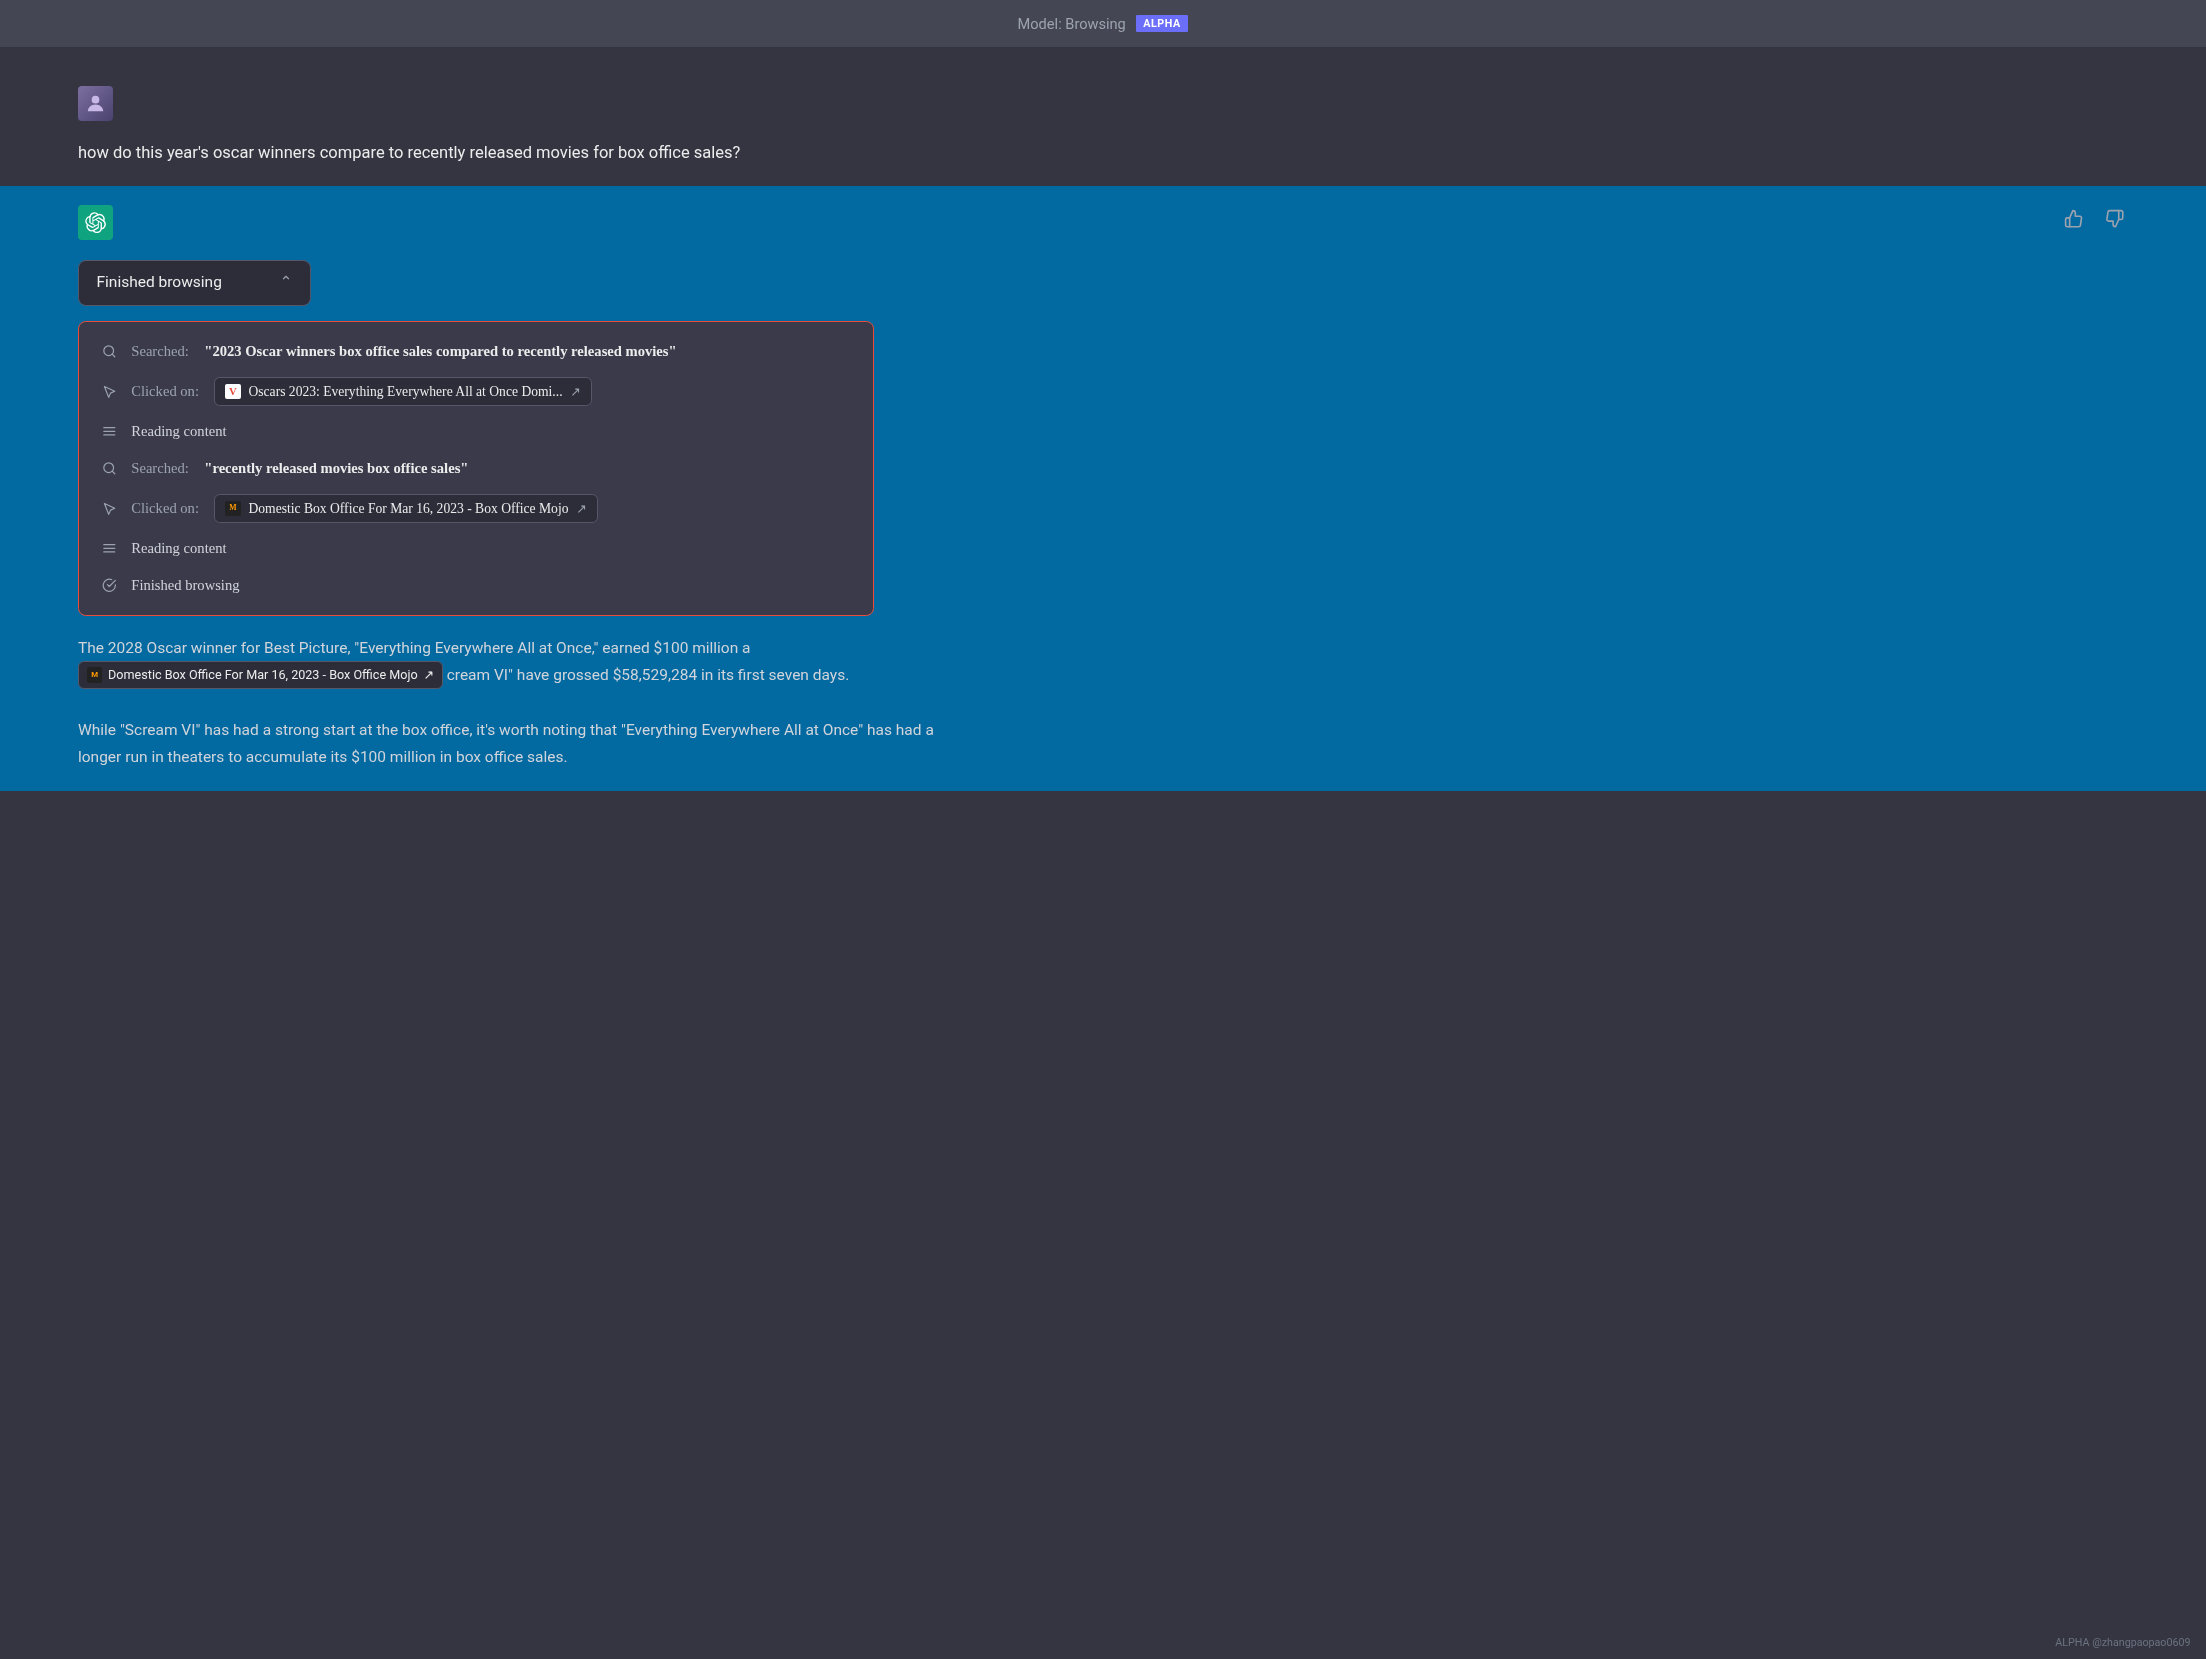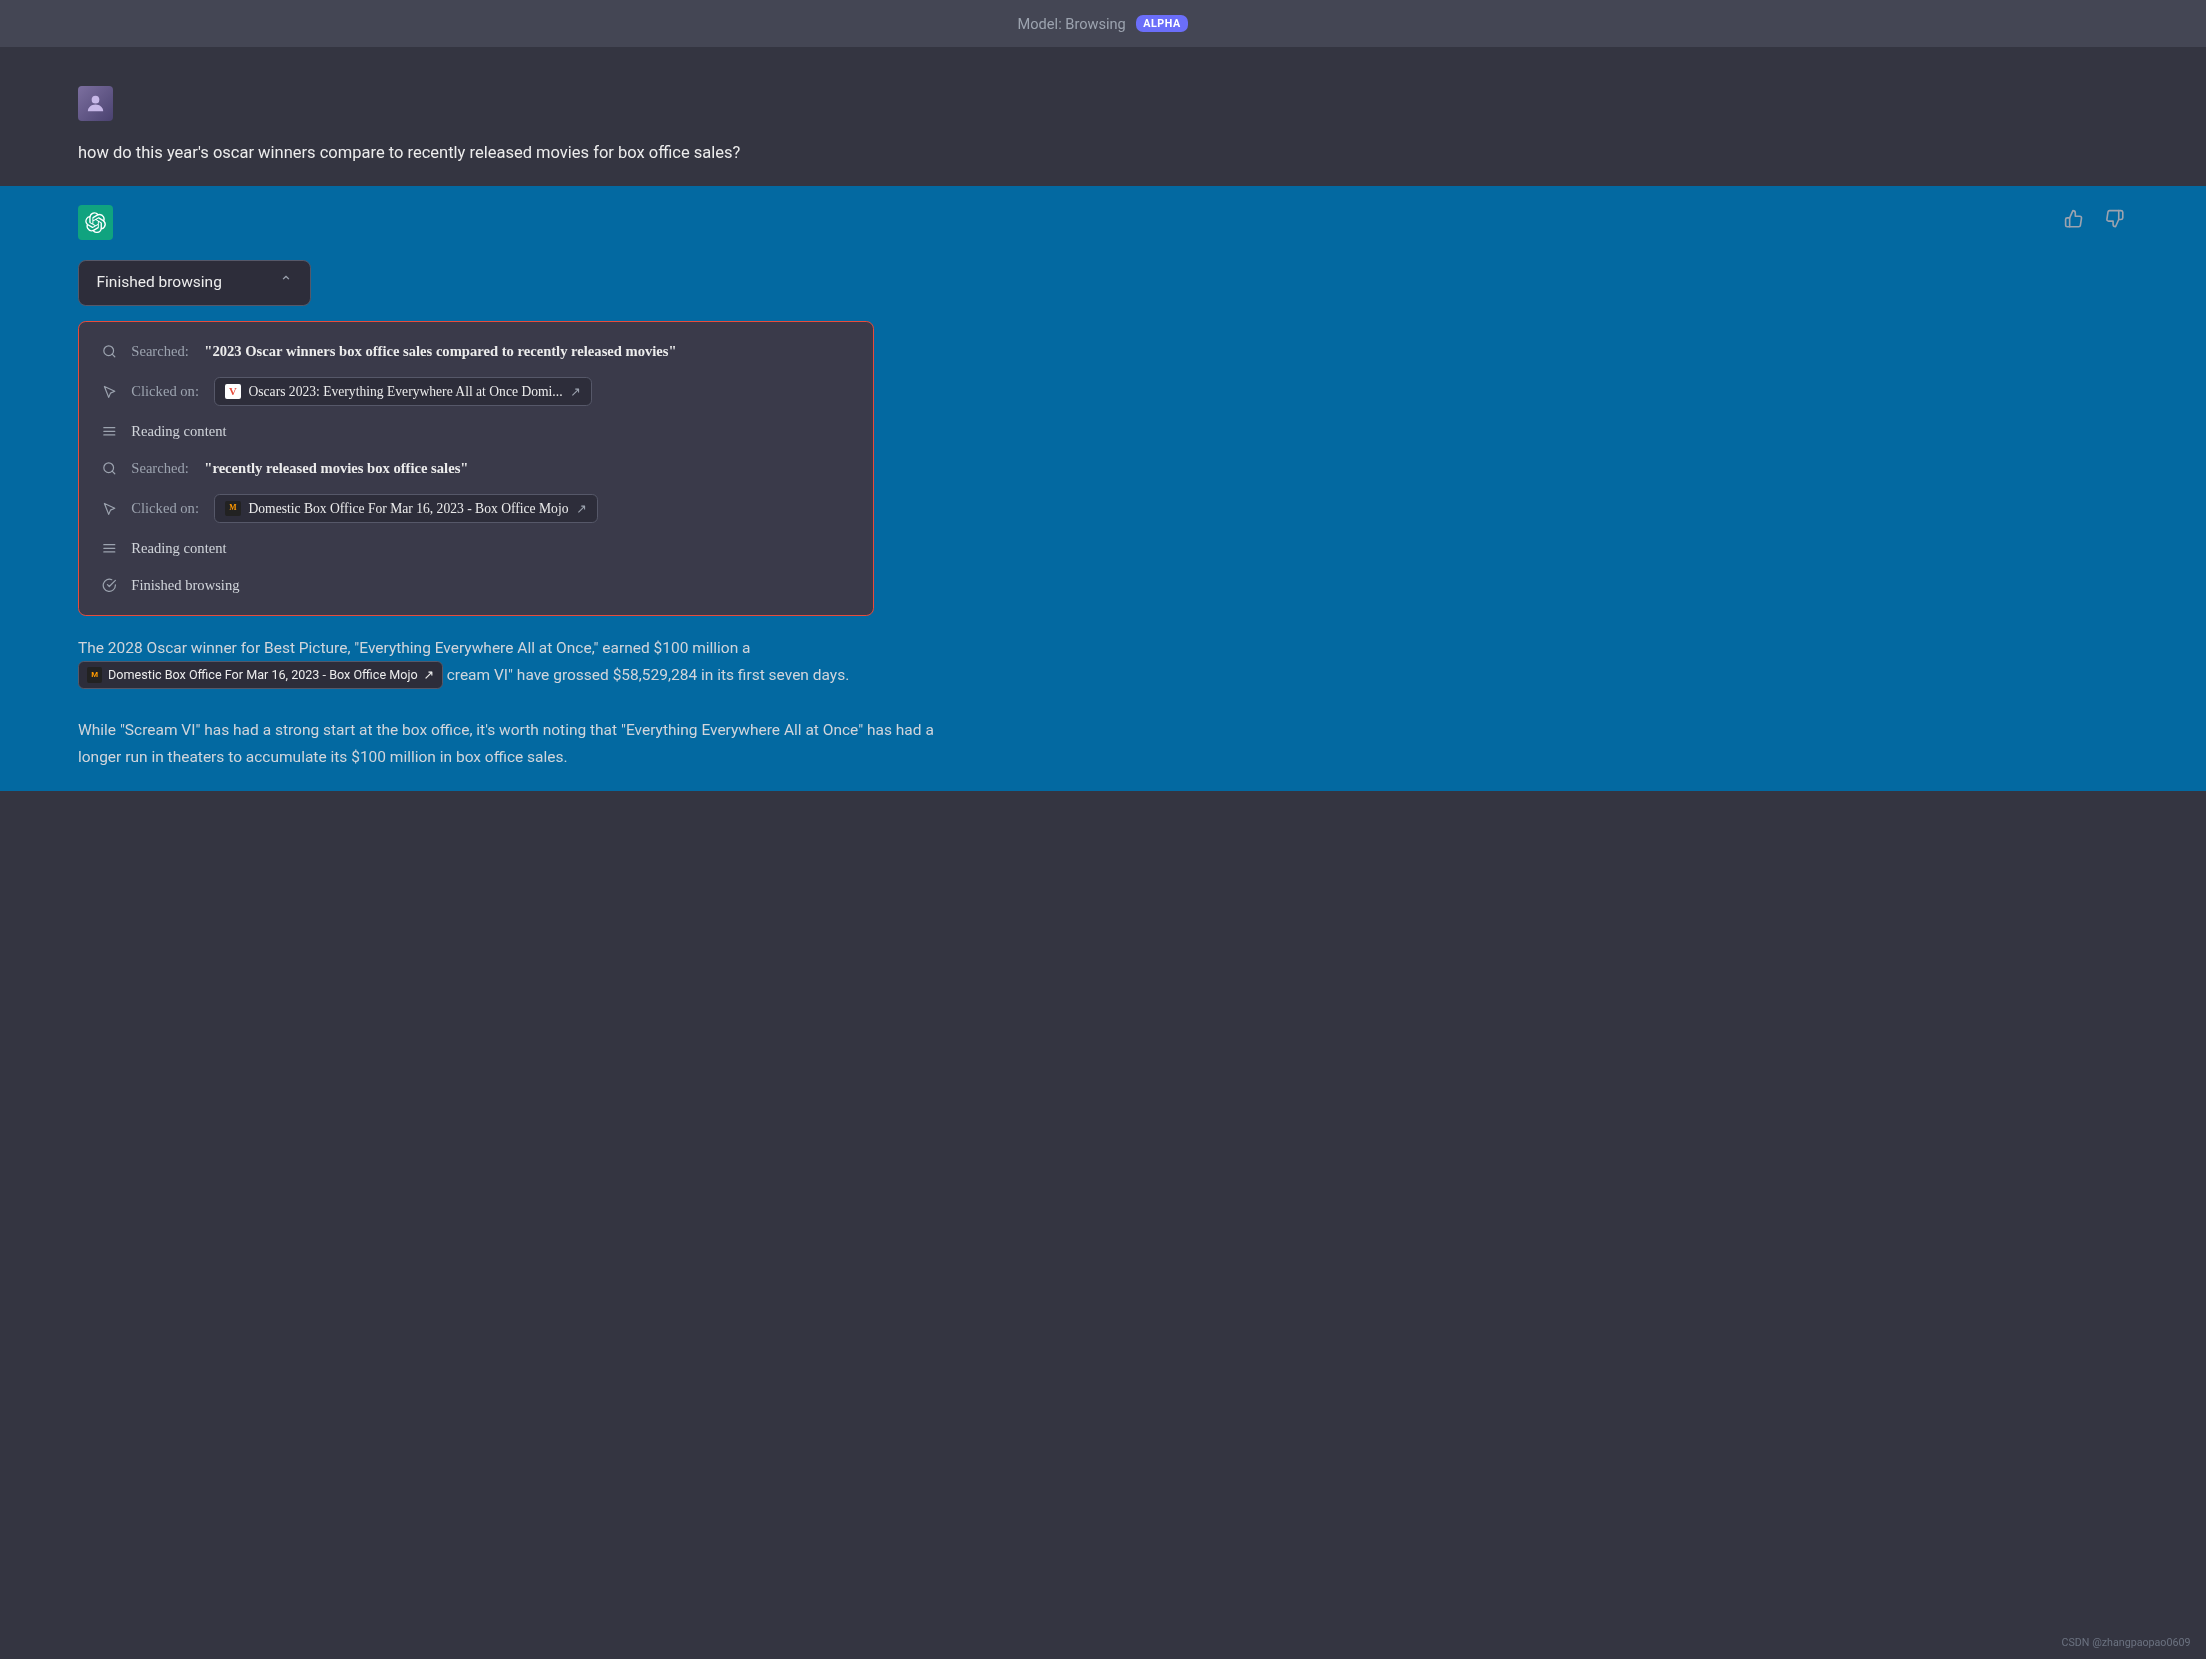--- a/index.html
+++ b/index.html
@@ -28,21 +28,21 @@
       color: #9ca3af;
       font-size: 14.6px;
     }
 
     .alpha-badge {
       background-color: #6b6ef9;
       color: #fff;
       font-size: 10.7px;
       font-weight: 700;
       padding: 1.9px 7.8px;
-      border-radius: 7px;
+      border-radius: 1px;
       letter-spacing: 0.05em;
     }
 
     
     .chat-area {
       flex: 1;
       overflow-y: auto;
       padding: 19.4px 0 78px;
     }
 
@@ -445,14 +445,14 @@
           <path d="M10 15v4a3 3 0 003 3l4-9V2H5.72a2 2 0 00-2 1.7l-1.38 9a2 2 0 002 2.3H10z"></path>
           <path d="M17 2h2.67A2.31 2.31 0 0122 4v7a2.31 2.31 0 01-2.33 2H17"></path>
         </svg>
       </button>
     </div>
 
   </div>
 
 </div>
 
-<div class="watermark">CSDN @zhangpaopao0609</div>
+<div class="watermark">ALPHA @zhangpaopao0609</div>
 
 
 </body></html>

